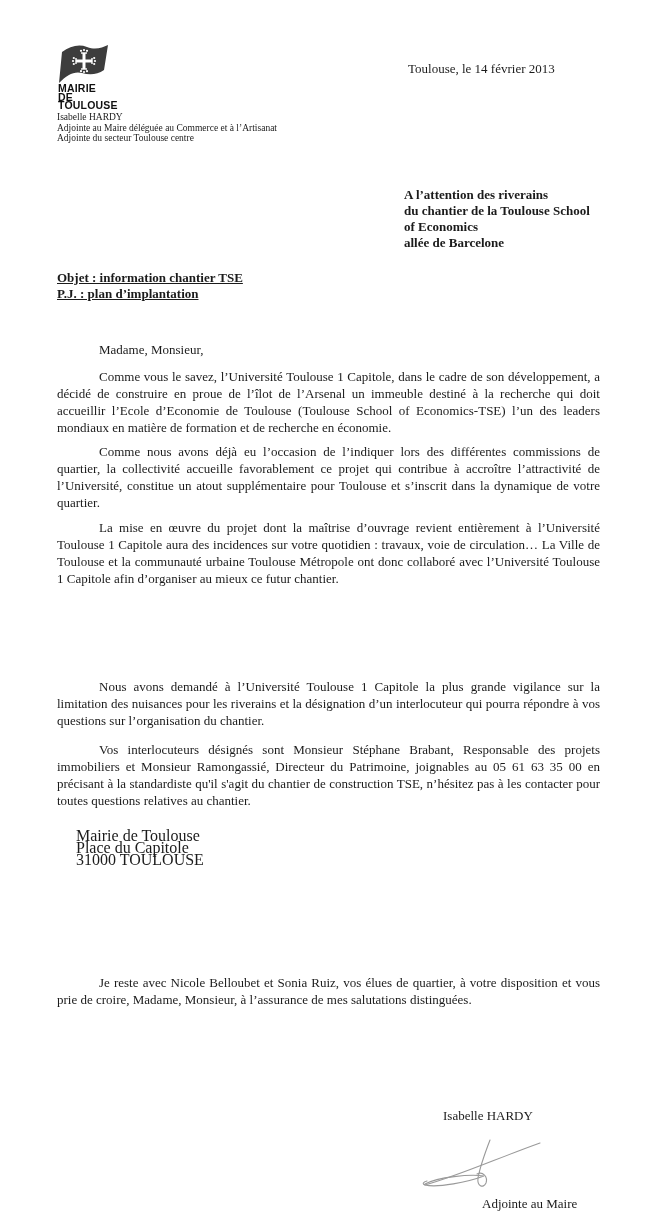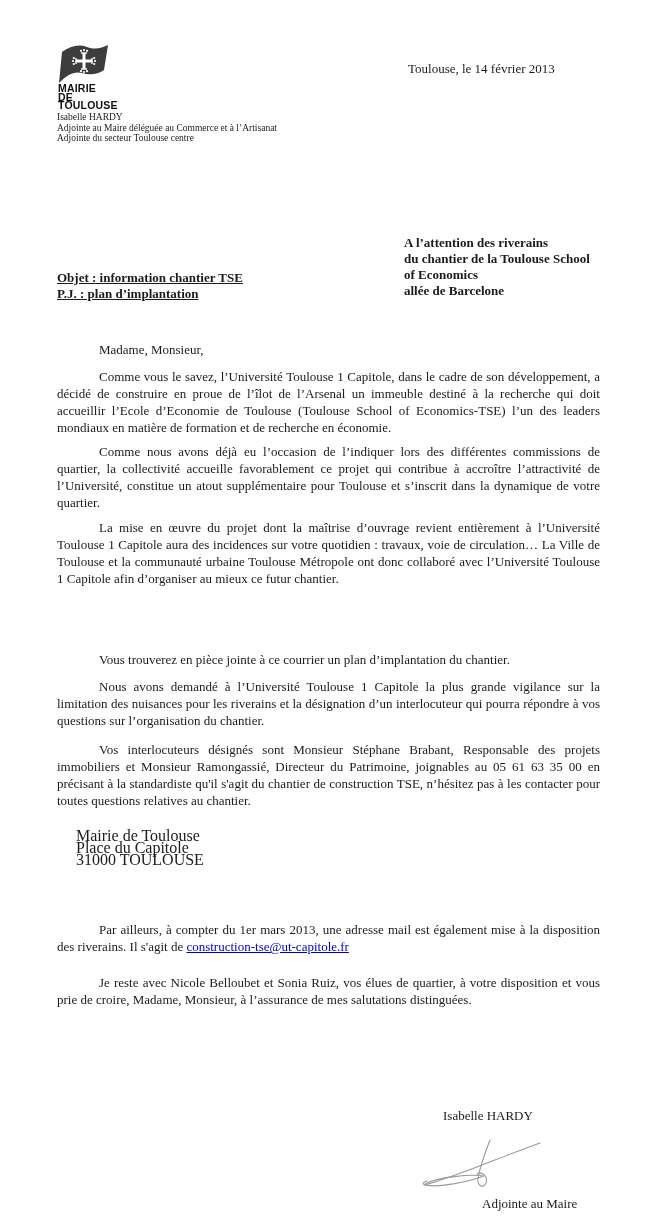--- a/index.html
+++ b/index.html
@@ -15,21 +15,21 @@
   
   .logo-flag{left:57px;top:44px;width:54px;height:40px;}
   .logo-text{
     left:58px;top:84px;
     font-family:"Liberation Sans","DejaVu Sans",sans-serif;
     font-weight:bold;font-size:10.5px;line-height:8.5px;
     letter-spacing:.2px;color:#101010;
   }
   .date-line{left:408px;top:61px;font-size:13px;text-align:center;}
   .sender{left:57px;top:112px;font-size:9.5px;line-height:10.5px;}
-  .recipient{left:404px;top:187px;font-size:13px;line-height:16px;font-weight:bold;margin-top:48px;}
+  .recipient{left:404px;top:187px;font-size:13px;line-height:16px;font-weight:bold;}
   .subject{left:57px;top:270px;font-size:13px;line-height:15.5px;font-weight:bold;}
   .subject div{text-decoration:underline;}
   
   .body-block{left:57px;width:543px;font-size:13px;line-height:17px;}
   .para{text-align:justify;text-indent:42px;}
   .salutation{top:341px;}
   .p1{top:368px;}
   .p2{top:443px;}
   .p3{top:519px;}
   .p4{top:601px;}
@@ -103,31 +103,29 @@
   <div class="abs subject">
     <div>Objet : information chantier TSE</div>
     <div>P.J. : plan d’implantation</div>
   </div>
 
   <div class="abs body-block para salutation">Madame, Monsieur,</div>
 
   <div class="abs body-block para p1">Comme vous le savez, l’Université Toulouse 1 Capitole, dans le cadre de son développement, a décidé de construire en proue de l’îlot de l’Arsenal un immeuble destiné à la recherche qui doit accueillir l’Ecole d’Economie de Toulouse (Toulouse School of Economics-TSE) l’un des leaders mondiaux en matière de formation et de recherche en économie.</div>
   <div class="abs body-block para p2">Comme nous avons déjà eu l’occasion de l’indiquer lors des différentes commissions de quartier, la collectivité accueille favorablement ce projet qui contribue à accroître l’attractivité de l’Université, constitue un atout supplémentaire pour Toulouse et s’inscrit dans la dynamique de votre quartier.</div>
   <div class="abs body-block para p3">La mise en œuvre du projet dont la maîtrise d’ouvrage revient entièrement à l’Université Toulouse 1 Capitole aura des incidences sur votre quotidien : travaux, voie de circulation… La Ville de Toulouse et la communauté urbaine Toulouse Métropole ont donc collaboré avec l’Université Toulouse 1 Capitole afin d’organiser au mieux ce futur chantier.</div>
-  <div class="abs body-block para p5">Vous trouverez en pièce jointe à ce courrier un plan d’implantation du chantier.</div>
   <div class="abs body-block para p6">Nous avons demandé à l’Université Toulouse 1 Capitole la plus grande vigilance sur la limitation des nuisances pour les riverains et la désignation d’un interlocuteur qui pourra répondre à vos questions sur l’organisation du chantier.</div>
   <div class="abs body-block para p7">Vos interlocuteurs désignés sont Monsieur Stéphane Brabant, Responsable des projets immobiliers et Monsieur Ramongassié, Directeur du Patrimoine, joignables au 05 61 63 35 00 en précisant à la standardiste qu'il s'agit du chantier de construction TSE, n’hésitez pas à les contacter pour toutes questions relatives au chantier.</div>
 
   <div class="abs addr">
     <div>Mairie de Toulouse</div>
     <div>Place du Capitole</div>
     <div>31000 TOULOUSE</div>
   </div>
 
-  <div class="abs body-block para p8"><span>Par ailleurs, à compter du 1er mars 2013, une adresse mail est également mise à la disposition des riverains. Il s'agit de </span><a class="email-link">construction-tse@ut-capitole.fr</a></div>
 
   <div class="abs body-block para p9">Je reste avec Nicole Belloubet et Sonia Ruiz, vos élues de quartier, à votre disposition et vous prie de croire, Madame, Monsieur, à l’assurance de mes salutations distinguées.</div>
 
   <div class="abs sig-name">Isabelle HARDY</div>
 
   <div class="abs sig-scribble">
     <svg width="128" height="58" viewBox="0 0 128 58">
       <g stroke="#9a9a9a" stroke-width="1.1" fill="none" stroke-linecap="round">
         <path d="M7,48 C20,41 52,38 66,40 C50,46 20,52 7,49 C4,48 5,46 9,45"></path>
         <path d="M7,49 C40,40 80,22 122,7"></path>

